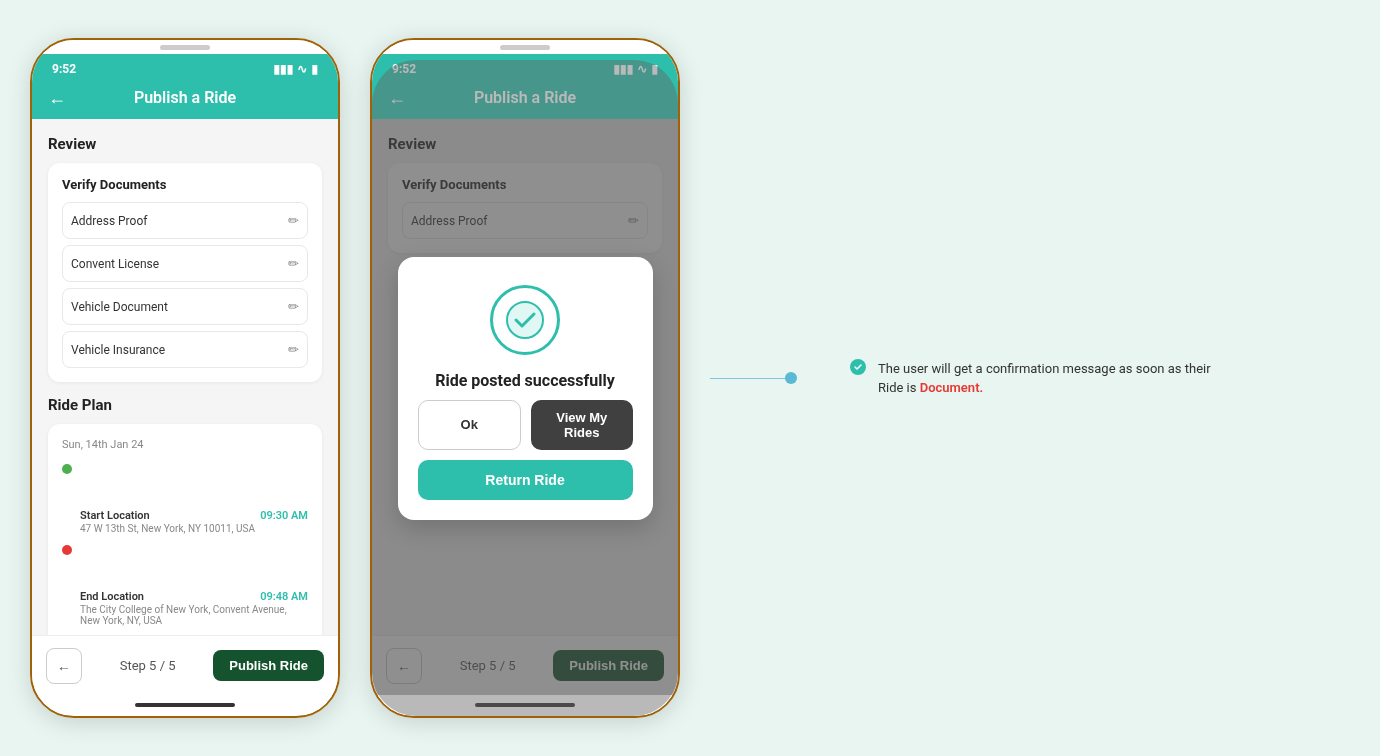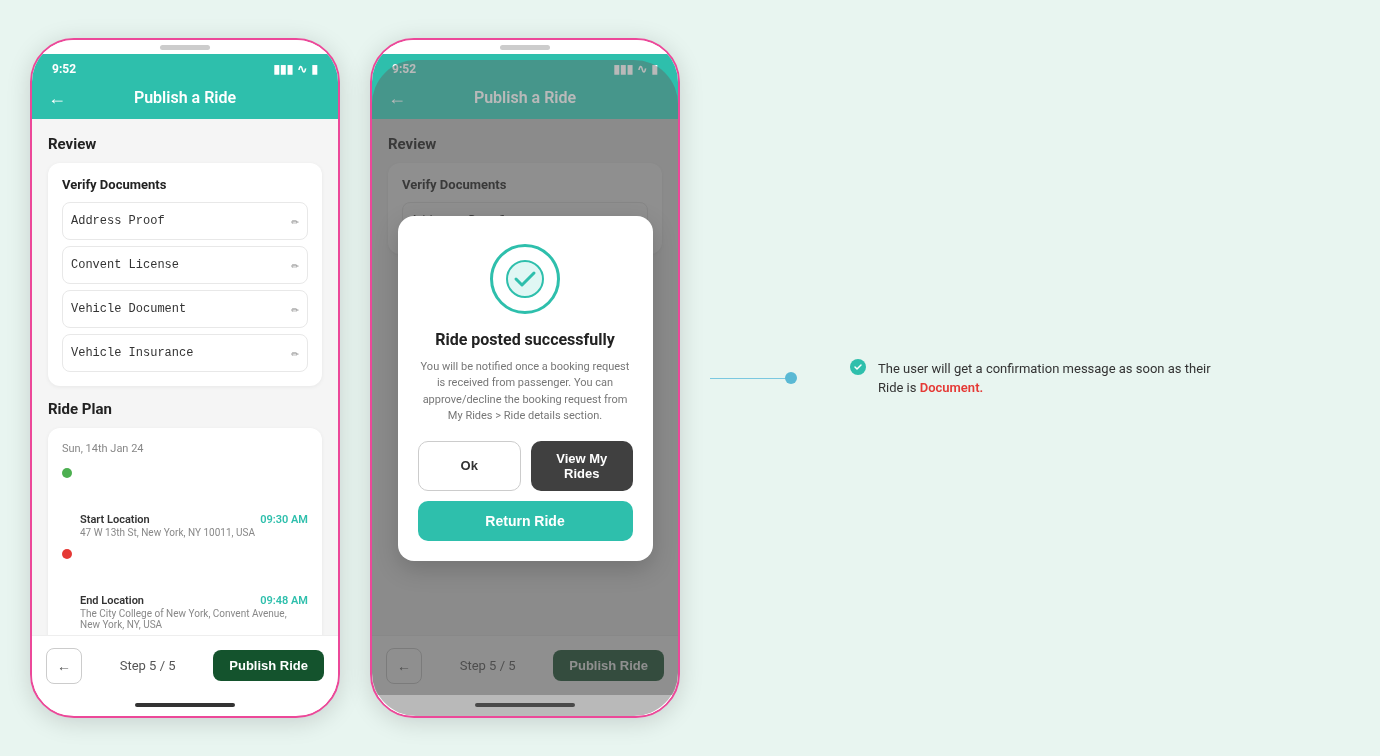--- a/index.html
+++ b/index.html
@@ -19,21 +19,21 @@
     
     .phone-frame {
       width: 310px;
       height: 680px;
       background: white;
       border-radius: 44px;
       box-shadow: 0 4px 24px rgba(0,0,0,0.15);
       overflow: hidden;
       position: relative;
       flex-shrink: 0;
-      border: 2px solid #ec4899;
+      border: 2px solid #a16207;
     }
 
     
     .status-bar {
       background: #2ebfac;
       display: flex;
       justify-content: space-between;
       align-items: center;
       padding: 8px 20px 4px;
       color: white;
@@ -97,21 +97,20 @@
 
     
     .doc-row {
       display: flex;
       justify-content: space-between;
       align-items: center;
       padding: 10px 8px;
       border: 1px solid #e8e8e8;
       border-radius: 8px;
       margin-bottom: 6px;
-      font-family: Liberation Mono, monospace;
     }
     .doc-row:last-child { margin-bottom: 0; }
     .doc-name {
       font-size: 12px;
       color: #333;
     }
     .edit-icon {
       color: #888;
       font-size: 13px;
     }
@@ -502,21 +501,20 @@
   <div class="phone-overlay">
     <div class="modal-card">
       
       <div class="modal-check-circle">
         <svg viewBox="0 0 38 38" fill="none">
           <circle cx="19" cy="19" r="18" fill="#e0f7f4" stroke="#2ebfac" stroke-width="2"></circle>
           <polyline points="10,19 16,25 28,13" stroke="#2ebfac" stroke-width="3" stroke-linecap="round" stroke-linejoin="round" fill="none"></polyline>
         </svg>
       </div>
       <div class="modal-title">Ride posted successfully</div>
-      <div class="modal-desc">You will be notified once a booking request is received from passenger. You can approve/decline the booking request from My Rides &gt; Ride details section.</div>
       <div class="modal-buttons">
         <button class="btn-ok">Ok</button>
         <button class="btn-view">View My Rides</button>
       </div>
       <button class="btn-return">Return Ride</button>
     </div>
   </div>
 </div>
 
 <div class="annotation-area">

